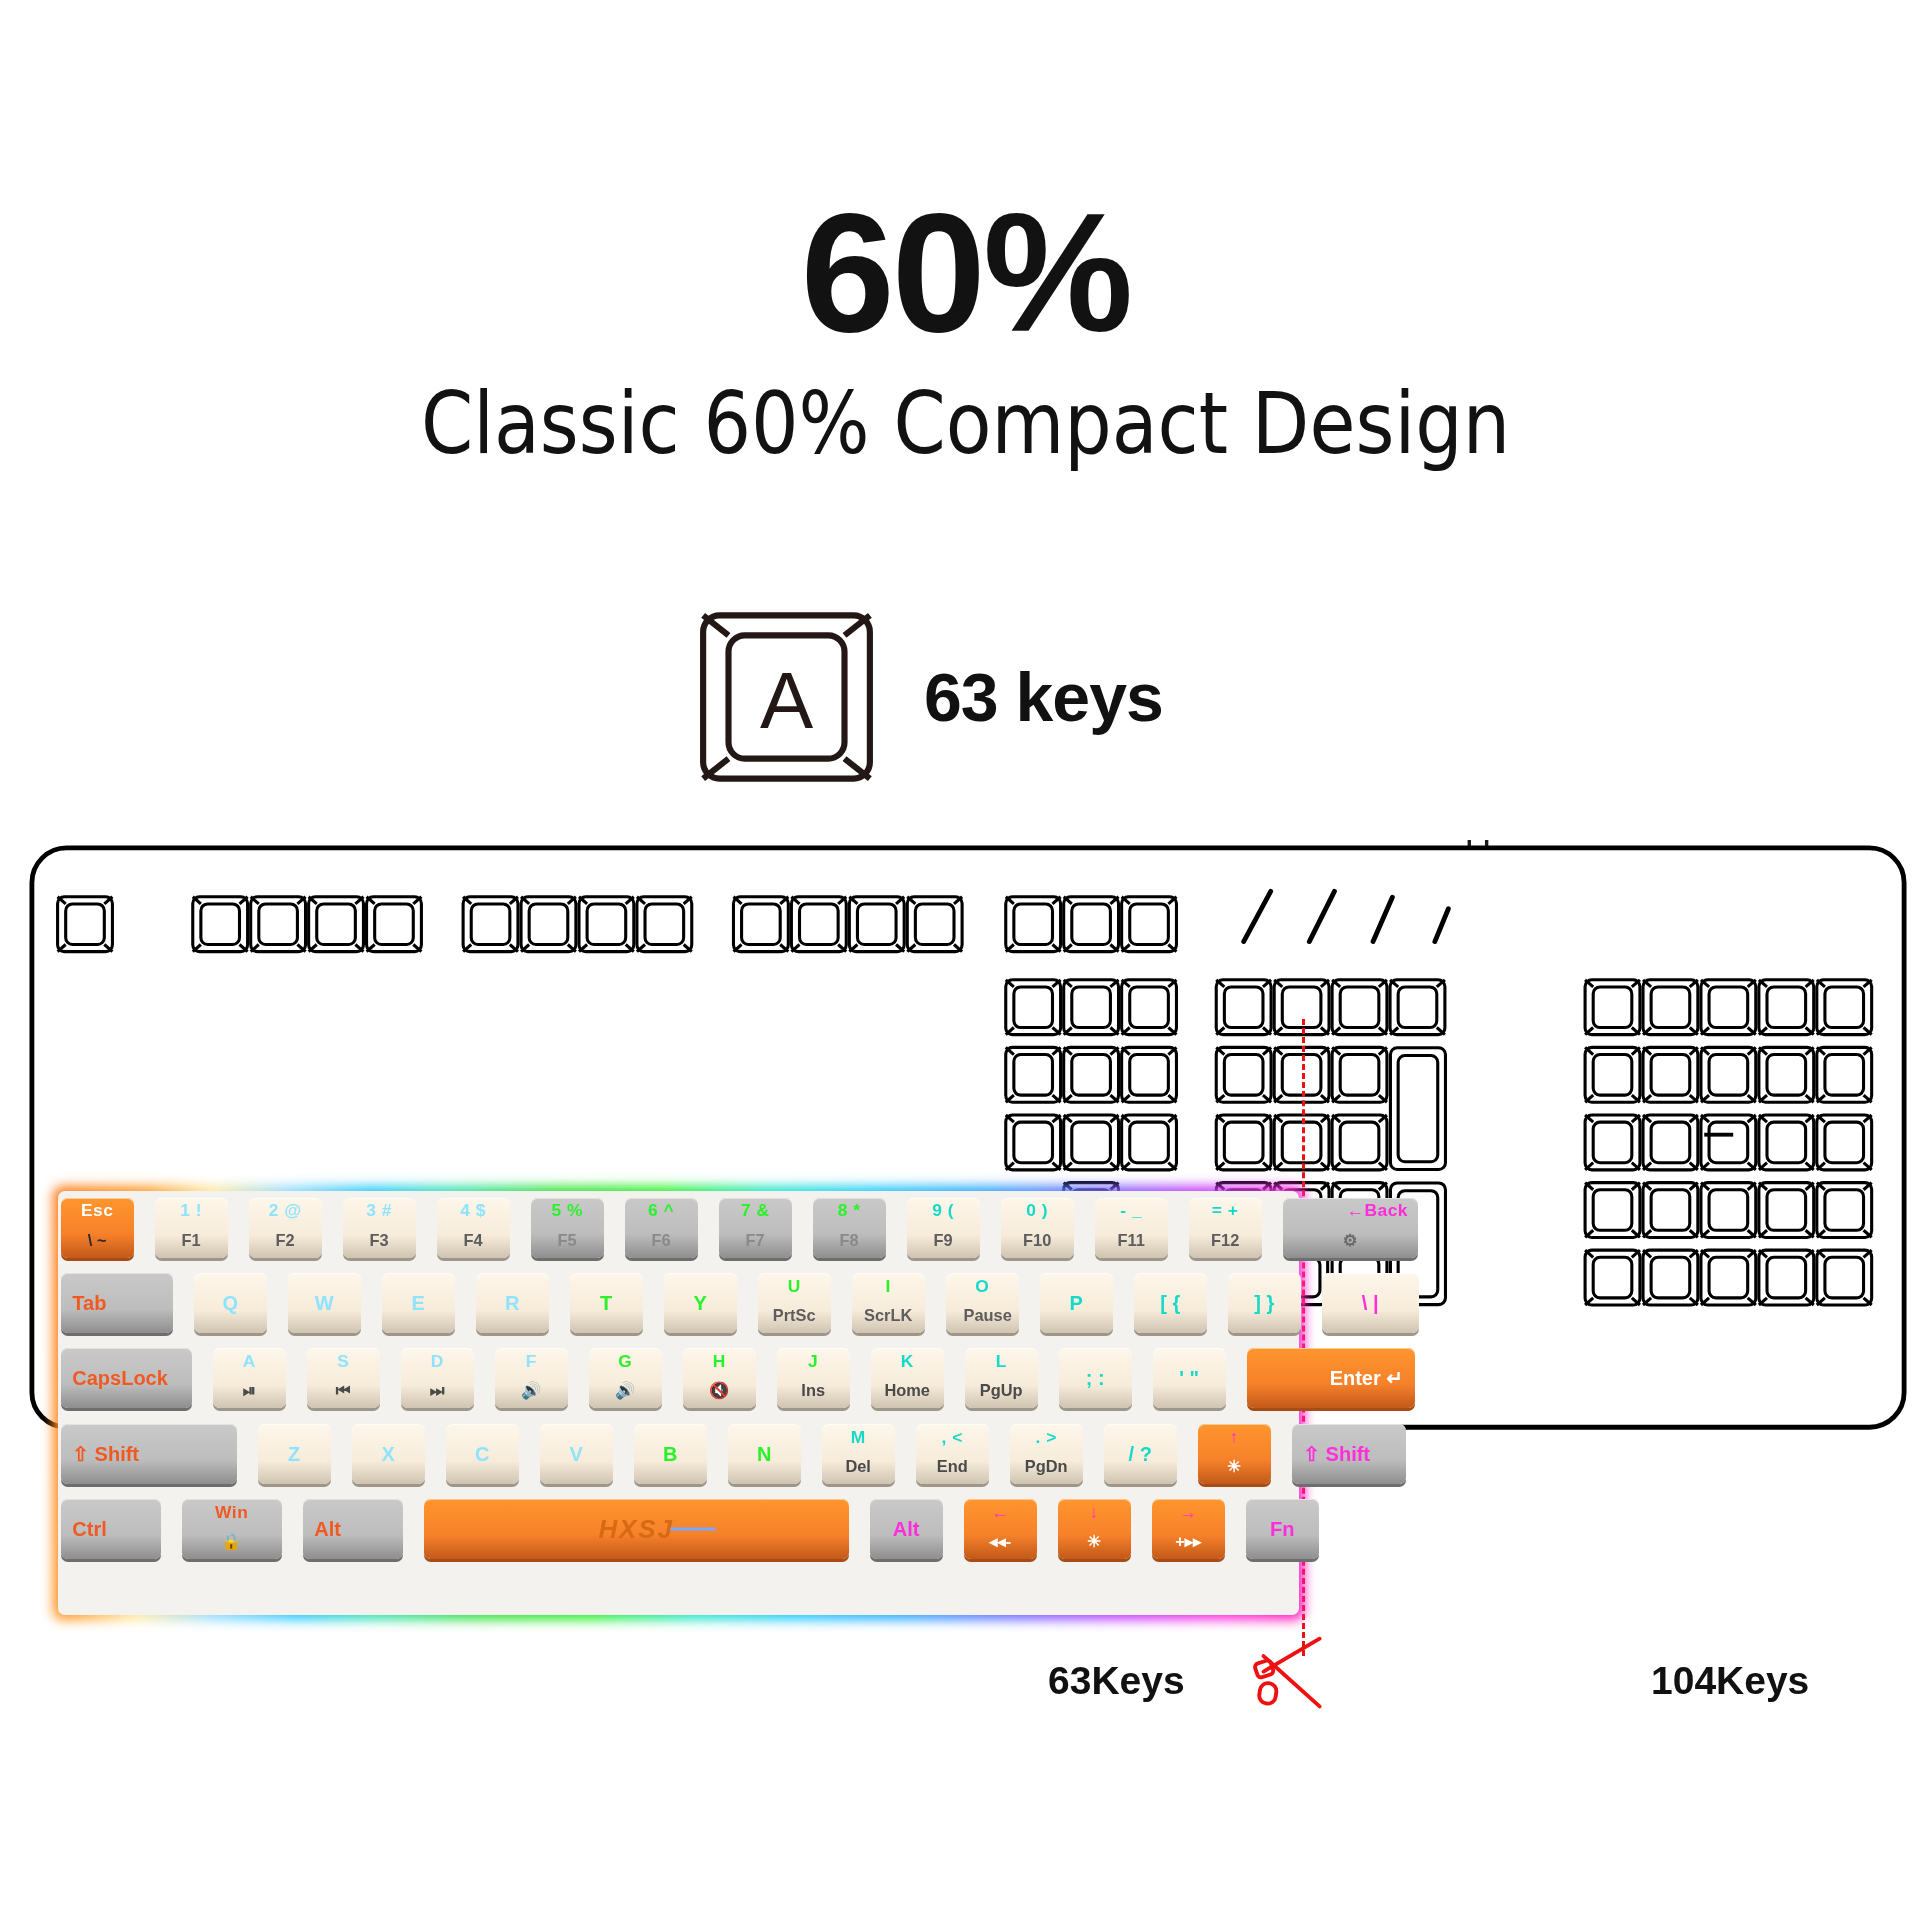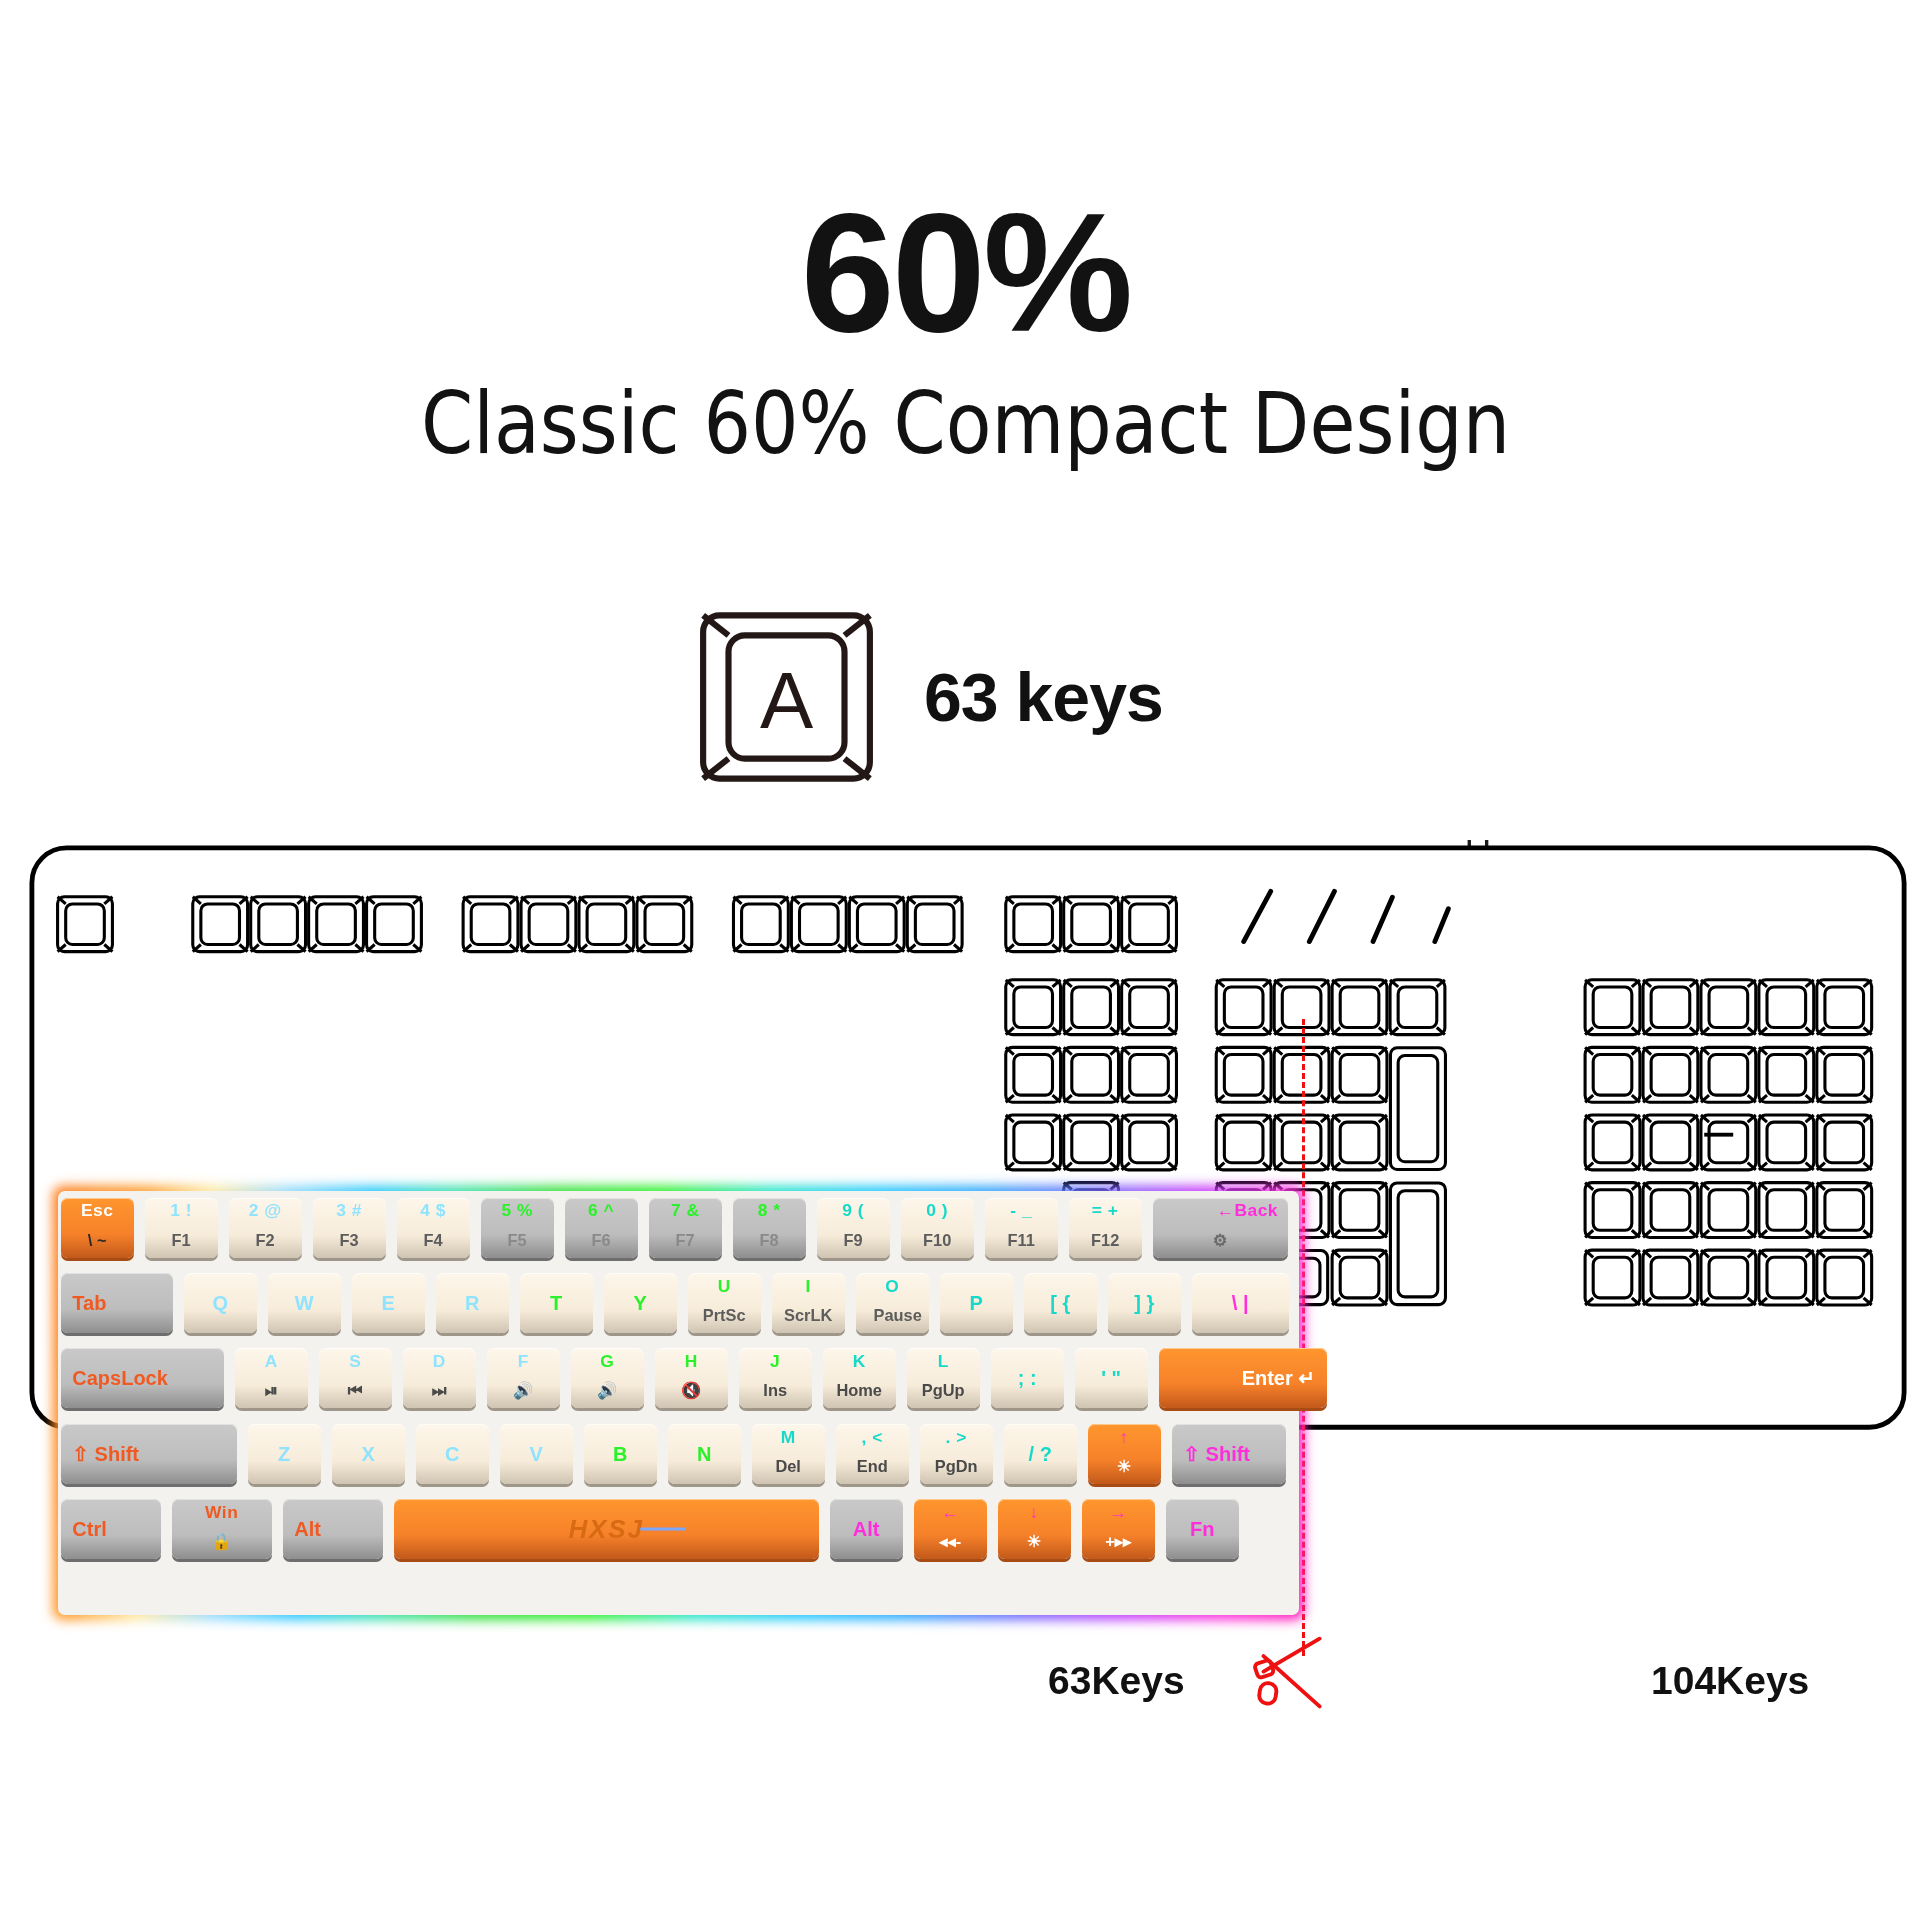--- a/index.html
+++ b/index.html
@@ -52,21 +52,21 @@
     background:
       linear-gradient(100deg,#ff7a18 0%,#ff9c2a 7%,#ffe9a0 12%,#8fd9ff 18%,
       #27c8ff 24%,#38e0b0 30%,#34e03a 38%,#2bf12b 46%,#25e6c8 54%,
       #1fc8ff 62%,#2aa7ff 70%,#6b6bff 78%,#c13cff 86%,#ff2ddb 94%,#ff18b8 100%);
     filter:blur(5.8px);
   }
   .plate{
     position:absolute;left:4.8px;top:4.8px;right:4.8px;bottom:4.8px;
     background:#f3f2ef;border-radius:6.8px;
   }
-  .krow{position:absolute;left:7.7px;right:7px;display:flex;gap:11px;}
+  .krow{position:absolute;left:7.7px;right:7px;display:flex;gap:21px;}
   .key{
     position:relative;height:60px;border-radius:6.8px;
     background:linear-gradient(180deg,#fdf6ea 0%,#f7ecda 62%,#cfc4b2 100%);
     box-shadow:0 2.9px 0 #9f968a, inset 0 1px 0 #fffdf8;
     flex:0 0 auto;overflow:hidden;
   }
   .key.grey{
     background:linear-gradient(180deg,#c9c9c9 0%,#bdbdbd 60%,#8e8e8e 100%);
     box-shadow:0 2.9px 0 #6e6e6e, inset 0 1px 0 #e2e2e2;
   }
@@ -365,21 +365,21 @@
             <div class="one" style="color: rgb(23, 217, 201);">[ {</div>
           </div>
           <div class="key " style="width: 73px;">
             <div class="one" style="color: rgb(23, 217, 201);">] }</div>
           </div>
           <div class="key " style="width: 97px;">
             <div class="one" style="color: rgb(255, 45, 219);">\ |</div>
           </div>
         </div>
         <div class="krow" style="top: 162px;">
-          <div class="key grey wide" style="width: 163px;">
+          <div class="key grey wide" style="width: 131px;">
             <div class="one" style="color: rgb(240, 90, 34);">CapsLock</div>
           </div>
           <div class="key " style="width: 73px;">
             <div class="top" style="color: rgb(143, 227, 255);">A</div>
             <div class="bot" style="color: rgb(74, 74, 74);">⏯</div>
           </div>
           <div class="key " style="width: 73px;">
             <div class="top" style="color: rgb(143, 227, 255);">S</div>
             <div class="bot" style="color: rgb(74, 74, 74);">⏮</div>
           </div>

